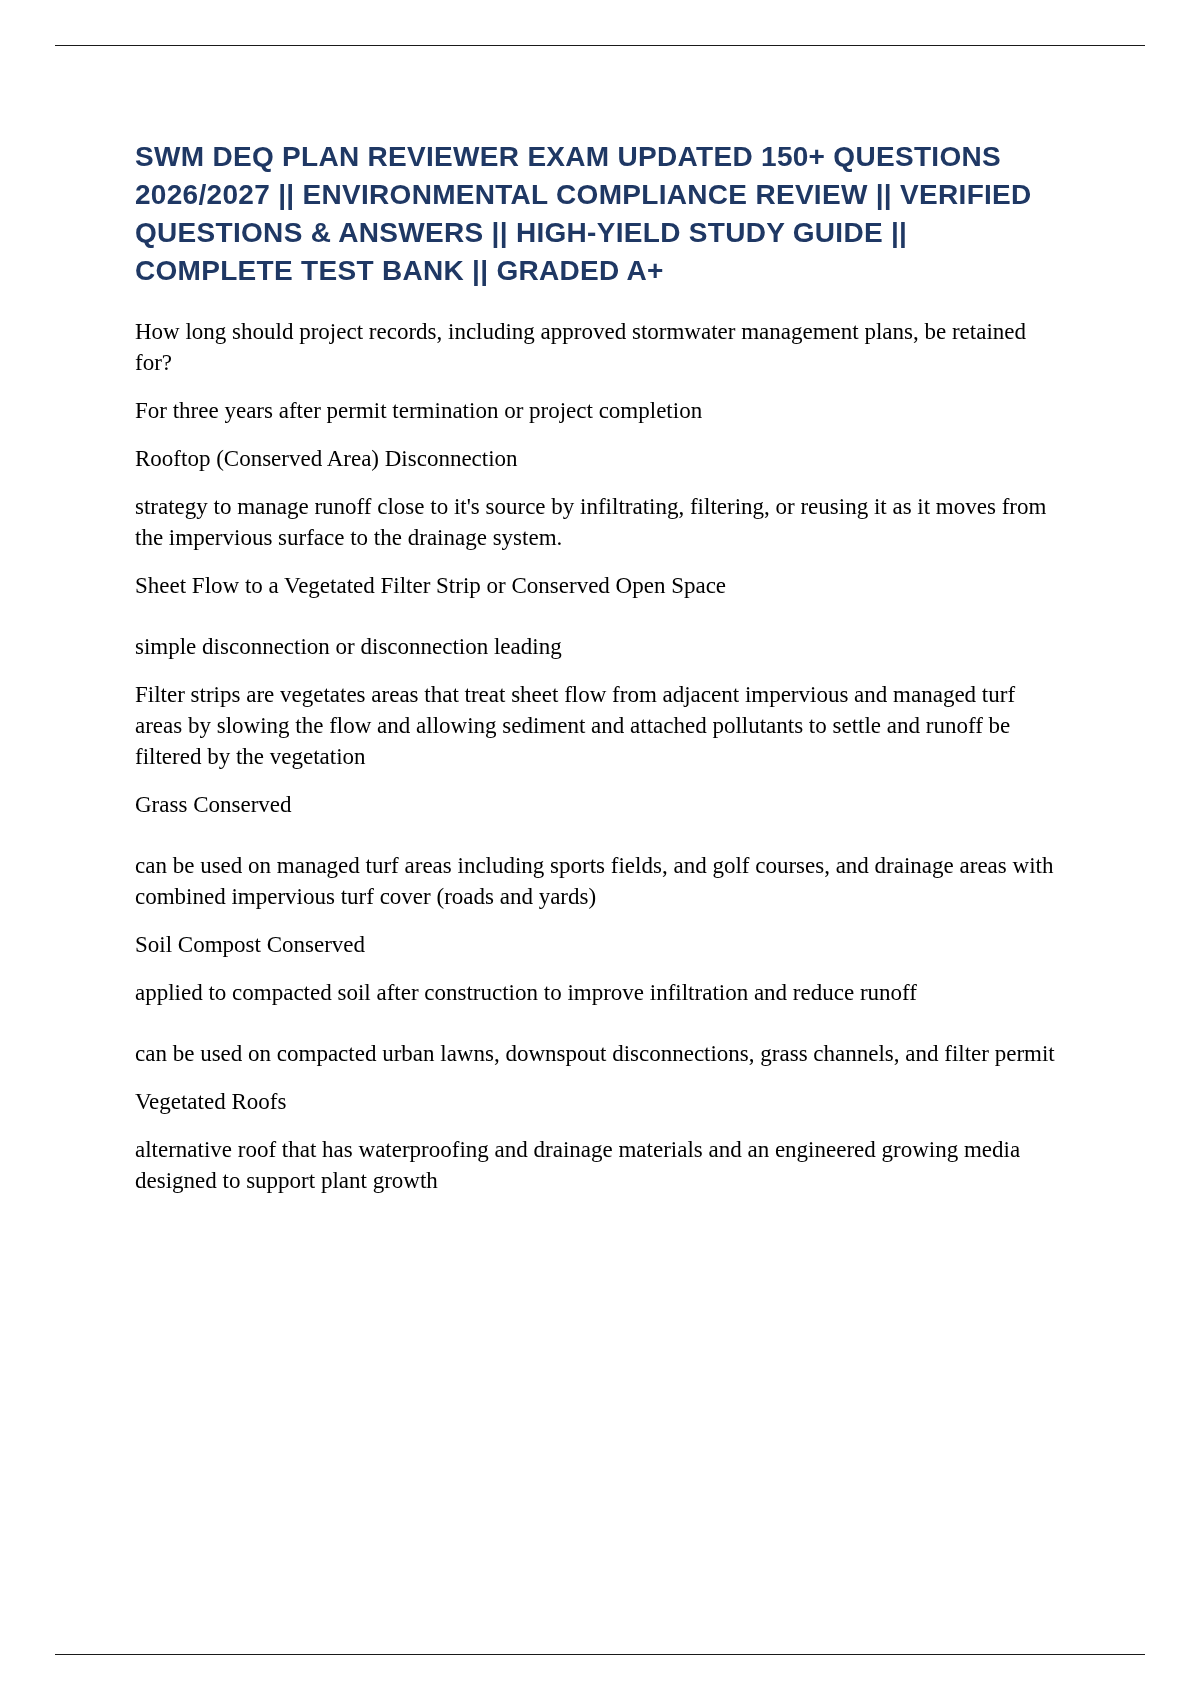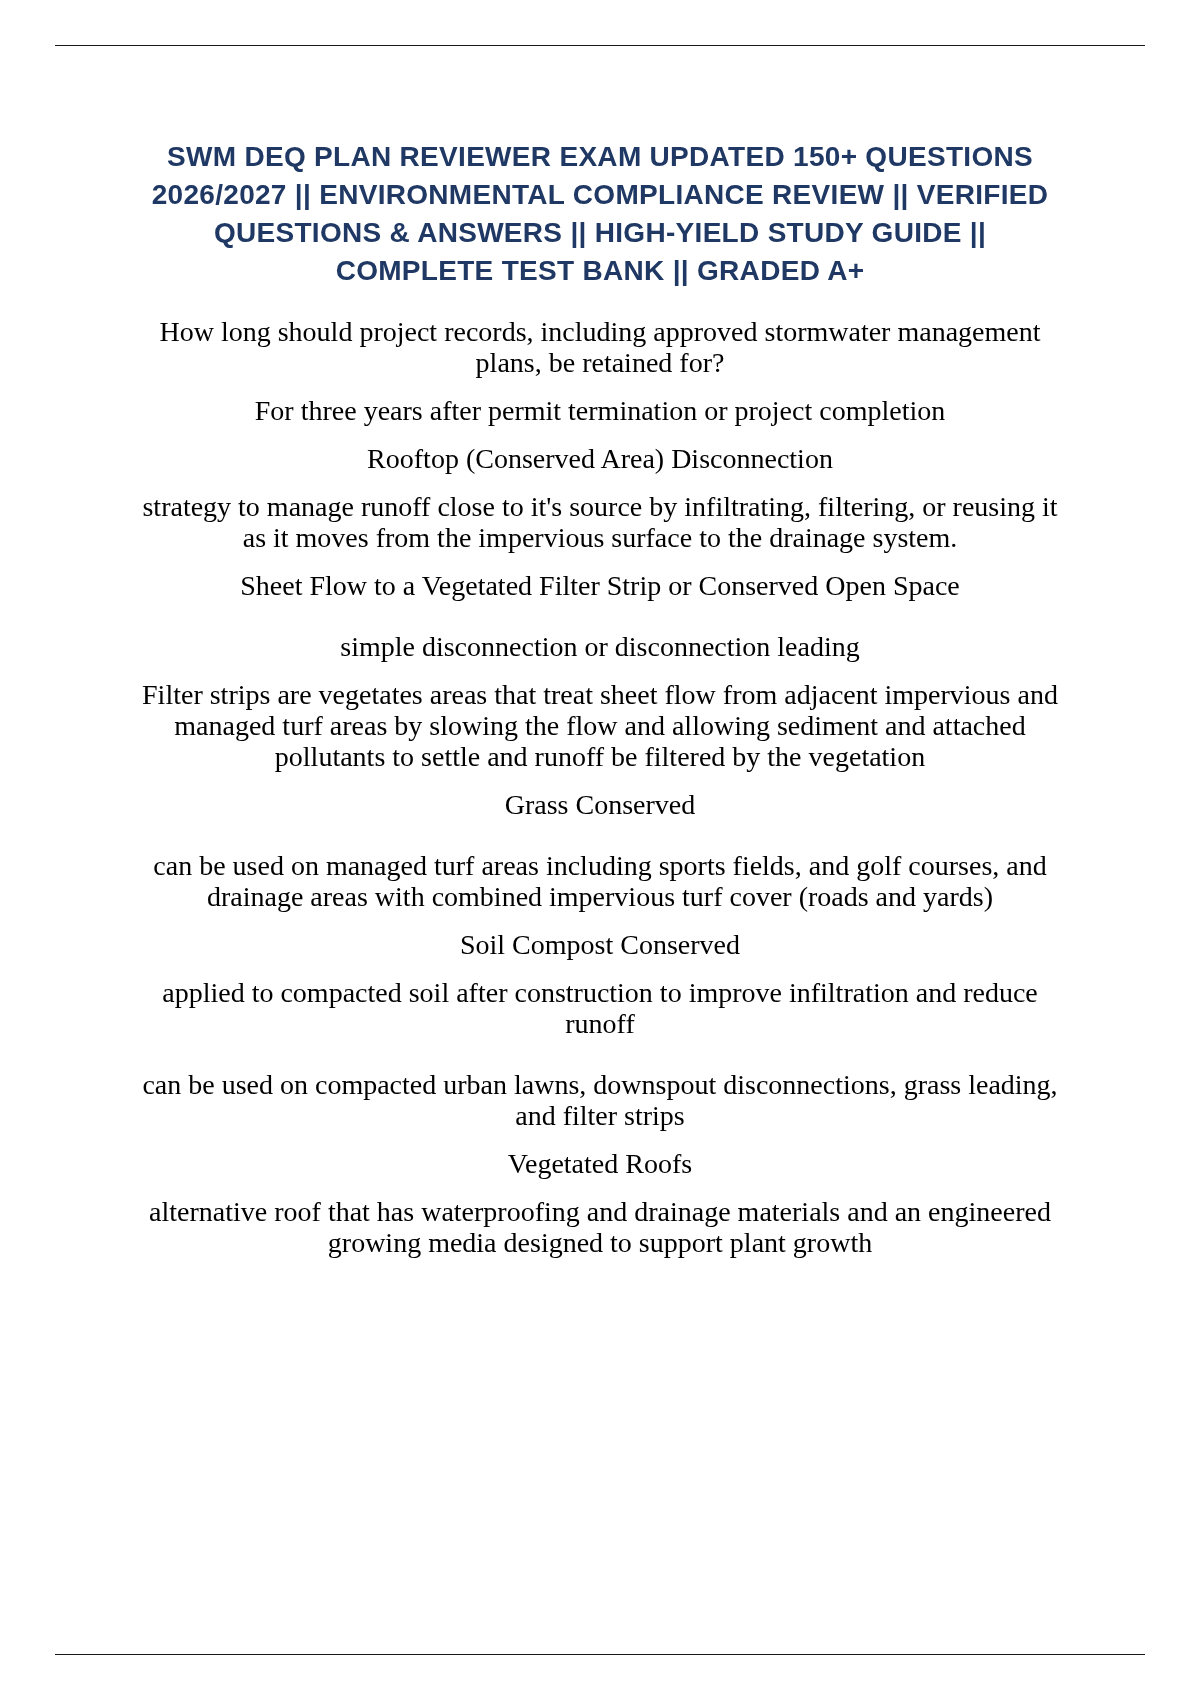--- a/index.html
+++ b/index.html
@@ -23,34 +23,33 @@
     height: 1px;
     background: var(--rule-color, #1a1a1a);
   }
   .rule-top { top: 45px; }
   .rule-bottom { top: 1654px; }
   .content {
     position: absolute;
     top: 138px;
     left: 135px;
     width: 930px;
-    text-align: center;
   }
   .doc-title {
     margin: 0 0 26px 0;
     font-family: "Liberation Sans", sans-serif;
     font-weight: 700;
     font-size: 28px;
     line-height: 38px;
     letter-spacing: 0.3px;
     color: var(--title-color, #1f3864);
   }
   .para {
     margin: 12px 0 17px 0;
-    font-size: 28px;
+    font-size: 23px;
     line-height: 31px;
   }
   .para.gap {
     margin-top: 30px;
   }
 </style>
 </head>
 <body>
 
 <div class="page">
@@ -65,21 +64,21 @@
     <p class="para">For three years after permit termination or project completion</p>
     <p class="para">Rooftop (Conserved Area) Disconnection</p>
     <p class="para">strategy to manage runoff close to it's source by infiltrating, filtering, or reusing it as it moves from the impervious surface to the drainage system.</p>
     <p class="para">Sheet Flow to a Vegetated Filter Strip or Conserved Open Space</p>
     <p class="para gap">simple disconnection or disconnection leading</p>
     <p class="para">Filter strips are vegetates areas that treat sheet flow from adjacent impervious and managed turf areas by slowing the flow and allowing sediment and attached pollutants to settle and runoff be filtered by the vegetation</p>
     <p class="para">Grass Conserved</p>
     <p class="para gap">can be used on managed turf areas including sports fields, and golf courses, and drainage areas with combined impervious turf cover (roads and yards)</p>
     <p class="para">Soil Compost Conserved</p>
     <p class="para">applied to compacted soil after construction to improve infiltration and reduce runoff</p>
-    <p class="para gap">can be used on compacted urban lawns, downspout disconnections, grass leading, and filter strips</p>
+    <p class="para gap">can be used on compacted urban lawns, downspout disconnections, grass channels, and filter permit</p>
     <p class="para">Vegetated Roofs</p>
     <p class="para">alternative roof that has waterproofing and drainage materials and an engineered growing media designed to support plant growth</p>
 
   </div>
 
   <div class="rule rule-bottom"></div>
 
 </div>
 
 </body></html>

